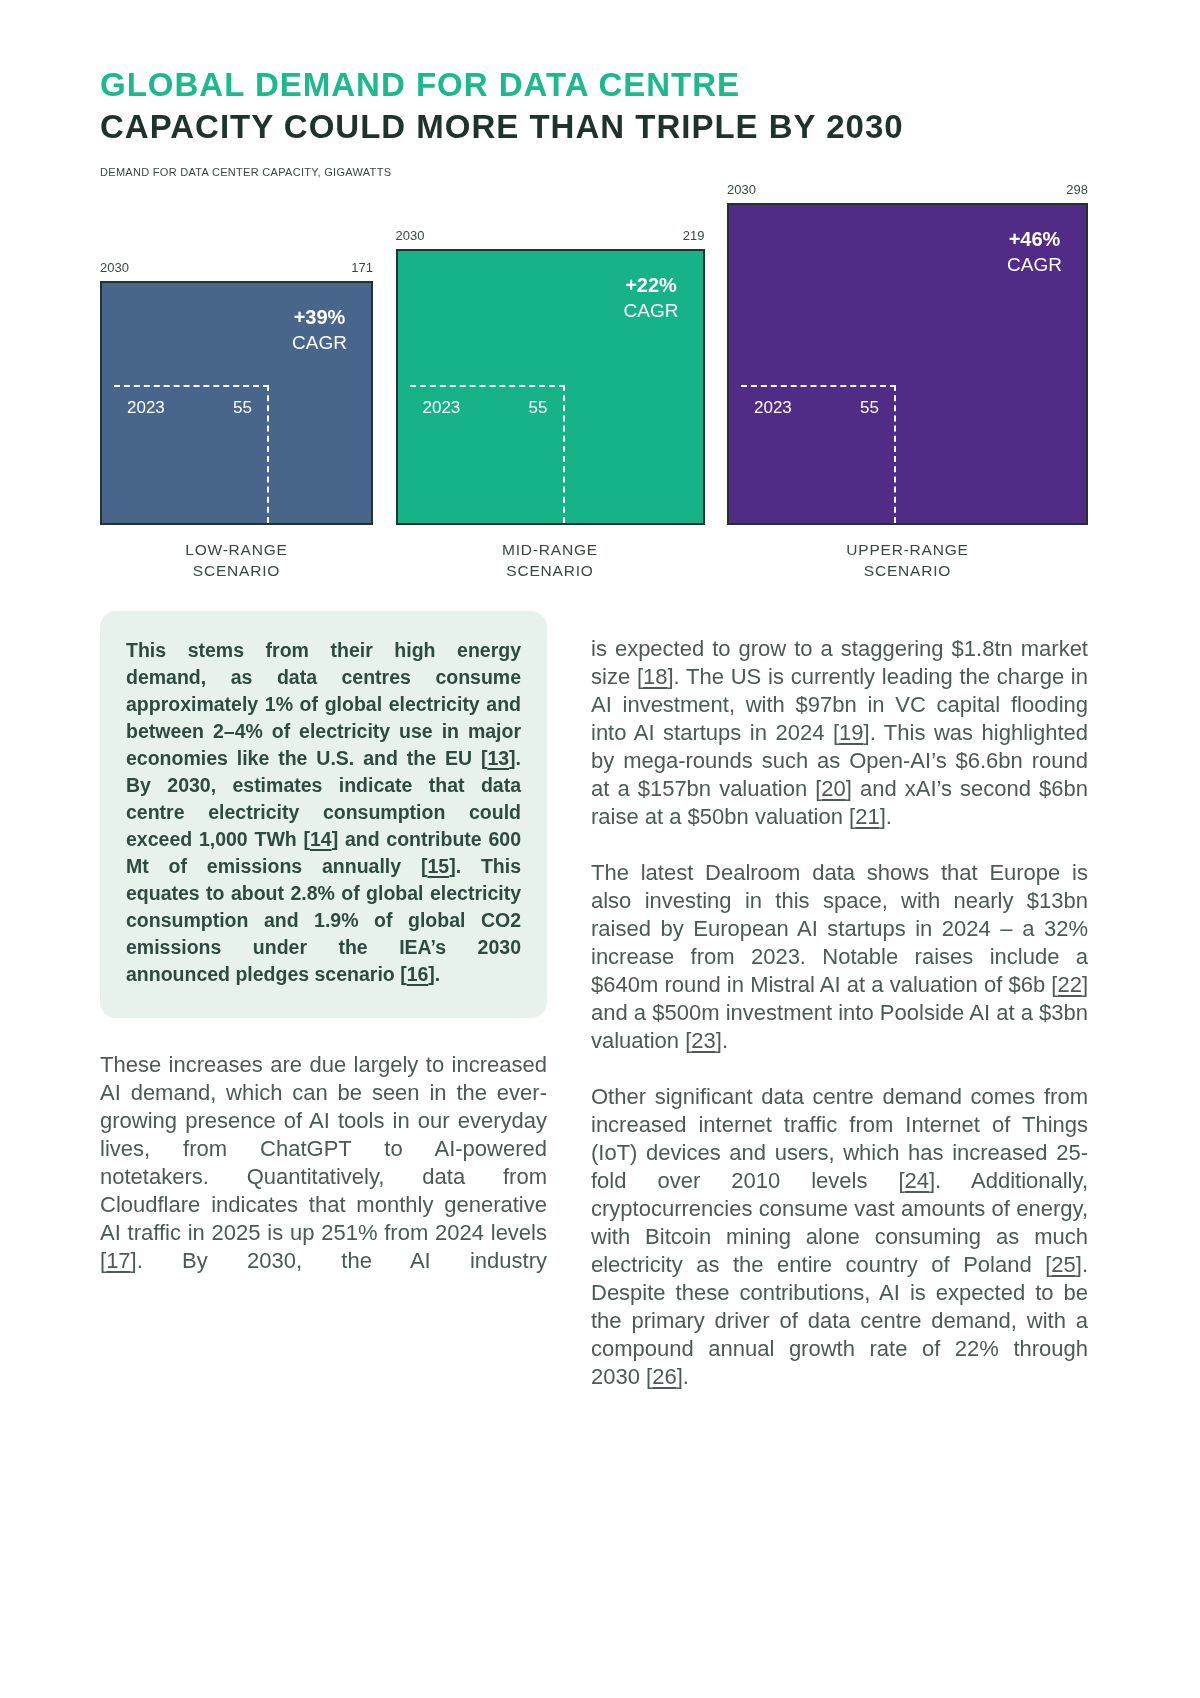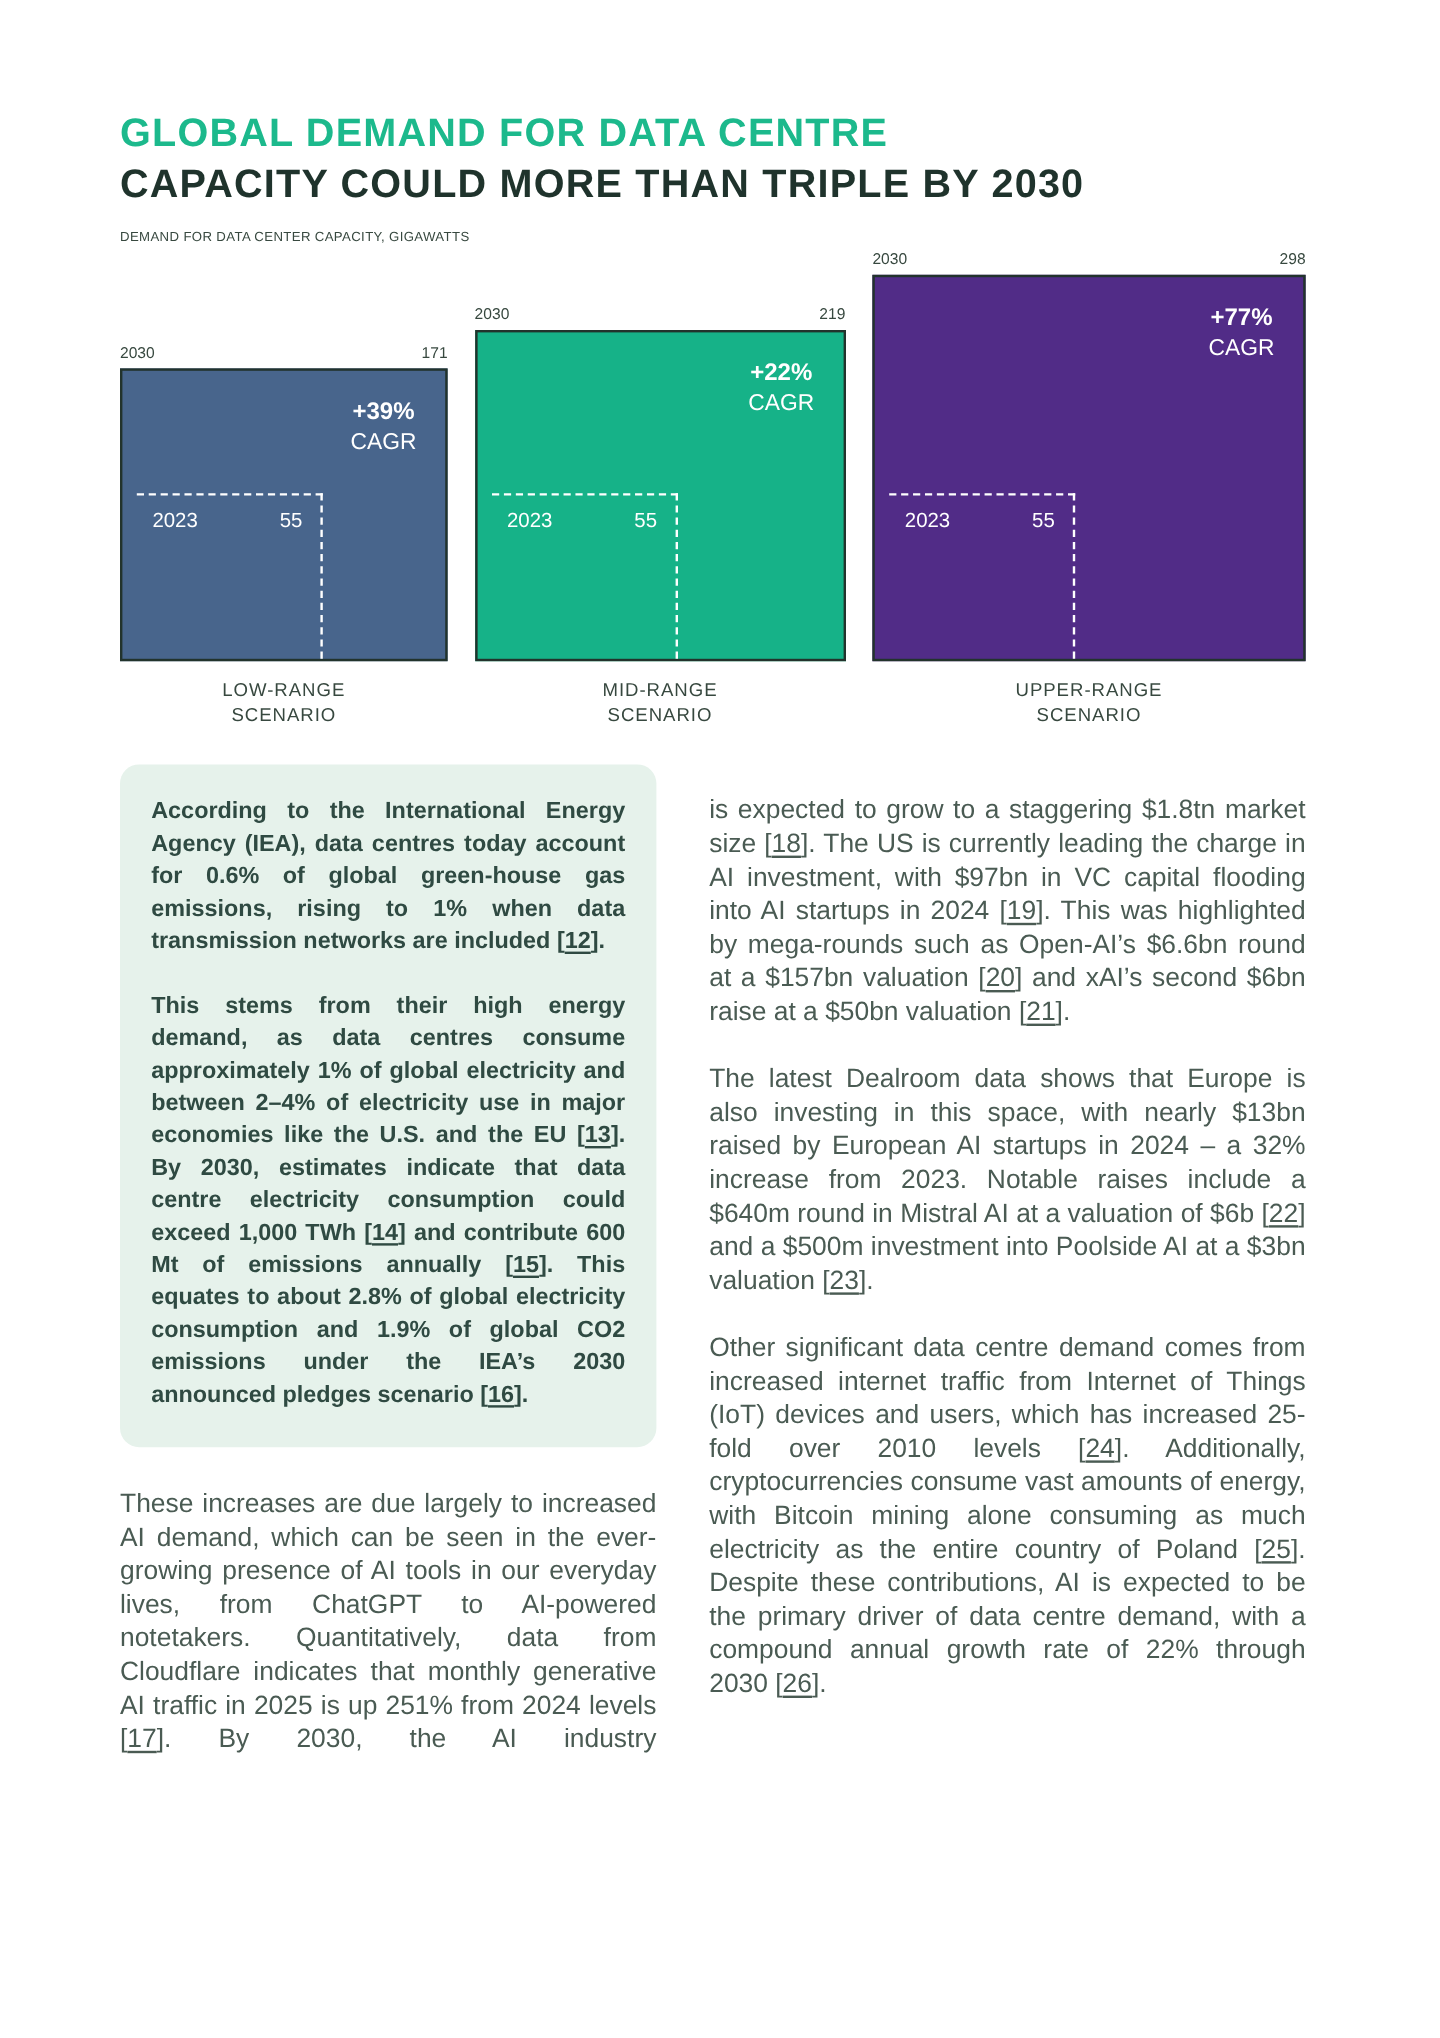--- a/index.html
+++ b/index.html
@@ -3,21 +3,21 @@
 <meta charset="utf-8">
 <style>
   html,body{margin:0;padding:0;background:#ffffff;}
   body{
     width:1200px;height:1698px;overflow:hidden;
     font-family:"Liberation Sans","DejaVu Sans",sans-serif;
     -webkit-font-smoothing:antialiased;
   }
   .page{
     box-sizing:border-box;width:1200px;height:1698px;
-    padding:90px 112px 58px 100px;
+    padding:64px 112px 58px 100px;
     display:flex;flex-direction:column;
   }
   
   h1{margin:0 0 18px 0;font-weight:bold;font-size:33px;line-height:42px;letter-spacing:1px;}
   h1 .t1{display:block;color:var(--accent-green);}
   h1 .t2{display:block;color:var(--title-dark);}
   
   .chart-title{font-size:11px;color:var(--label);letter-spacing:.3px;margin-bottom:4px;}
   .chart-row{display:flex;justify-content:space-between;align-items:flex-end;}
   .scenario{display:flex;flex-direction:column;align-items:center;}
@@ -92,35 +92,34 @@
         </div>
       </div>
       <div class="sc-label">MID-RANGE<br>SCENARIO</div>
     </div>
     <div class="scenario">
       <div class="sq-head" style="width:361px">
         <span>2030</span>
         <span>298</span>
       </div>
       <div class="square" style="width:361px;height:322px;background:#512C87">
-        <div class="cagr"><b>+77%</b><br>CAGR</div>
+        <div class="cagr"><b>+46%</b><br>CAGR</div>
         <div class="dashed" style="width:155px;height:138px">
           <span>2023</span>
           <span>55</span>
         </div>
       </div>
       <div class="sc-label">UPPER-RANGE<br>SCENARIO</div>
     </div>
     </div>
 
 
   <div class="columns">
     <div class="col-left">
       <div class="box" id="highlight-box">
-          <p>According to the International Energy Agency (IEA), data centres today account for 0.6% of global green-house gas emissions, rising to 1% when data transmission networks are included [<span class="cite">12</span>].</p>
           <p>This stems from their high energy demand, as data centres consume approximately 1% of global electricity and between 2–4% of electricity use in major economies like the U.S. and the EU [<span class="cite">13</span>]. By 2030, estimates indicate that data centre electricity consumption could exceed 1,000 TWh [<span class="cite">14</span>] and contribute 600 Mt of emissions annually [<span class="cite">15</span>]. This equates to about 2.8% of global electricity consumption and 1.9% of global CO2 emissions under the IEA’s 2030 announced pledges scenario [<span class="cite">16</span>].</p>
         </div>
       <div class="plain" id="left-paras">
           <p class="body-p">These increases are due largely to increased AI demand, which can be seen in the ever-growing presence of AI tools in our everyday lives, from ChatGPT to AI-powered notetakers. Quantitatively, data from Cloudflare indicates that monthly generative AI traffic in 2025 is up 251% from 2024 levels [<span class="cite">17</span>]. By 2030, the AI industry</p>
         </div>
     </div>
     <div class="col-right" id="right-paras">
         <p class="body-p">is expected to grow to a staggering $1.8tn market size [<span class="cite">18</span>]. The US is currently leading the charge in AI investment, with $97bn in VC capital flooding into AI startups in 2024 [<span class="cite">19</span>]. This was highlighted by mega-rounds such as Open-AI’s $6.6bn round at a $157bn valuation [<span class="cite">20</span>] and xAI’s second $6bn raise at a $50bn valuation [<span class="cite">21</span>].</p>
         <p class="body-p">The latest Dealroom data shows that Europe is also investing in this space, with nearly $13bn raised by European AI startups in 2024 – a 32% increase from 2023. Notable raises include a $640m round in Mistral AI at a valuation of $6b [<span class="cite">22</span>] and a $500m investment into Poolside AI at a $3bn valuation [<span class="cite">23</span>].</p>
         <p class="body-p">Other significant data centre demand comes from increased internet traffic from Internet of Things (IoT) devices and users, which has increased 25-fold over 2010 levels [<span class="cite">24</span>]. Additionally, cryptocurrencies consume vast amounts of energy, with Bitcoin mining alone consuming as much electricity as the entire country of Poland [<span class="cite">25</span>]. Despite these contributions, AI is expected to be the primary driver of data centre demand, with a compound annual growth rate of 22% through 2030 [<span class="cite">26</span>].</p>

